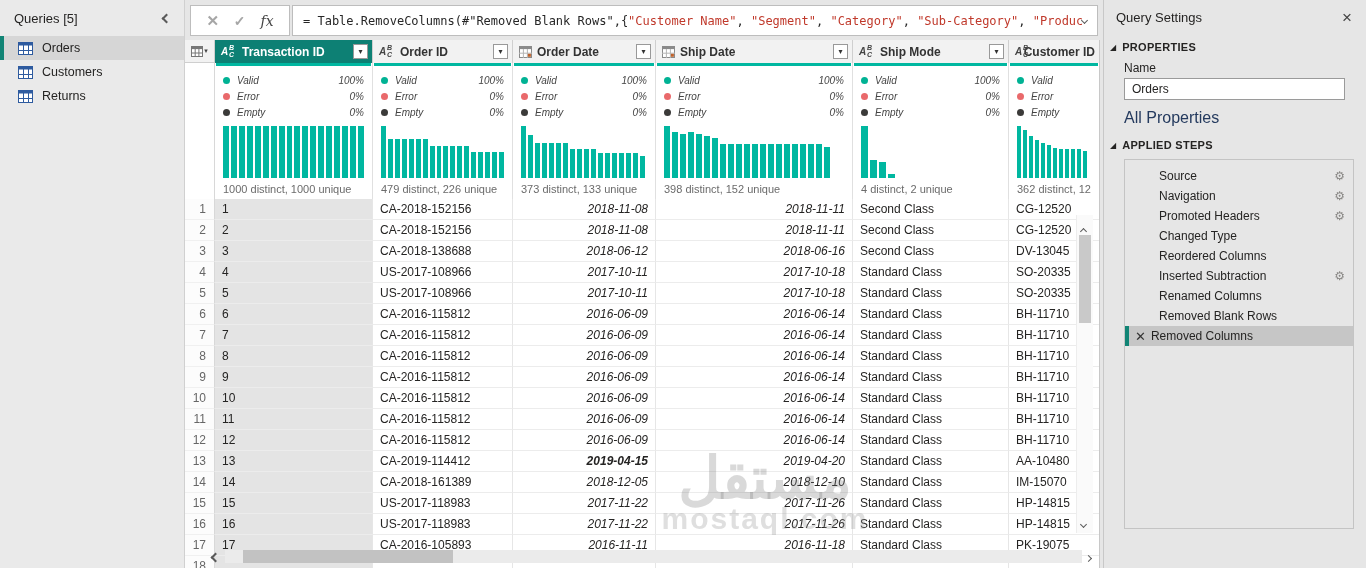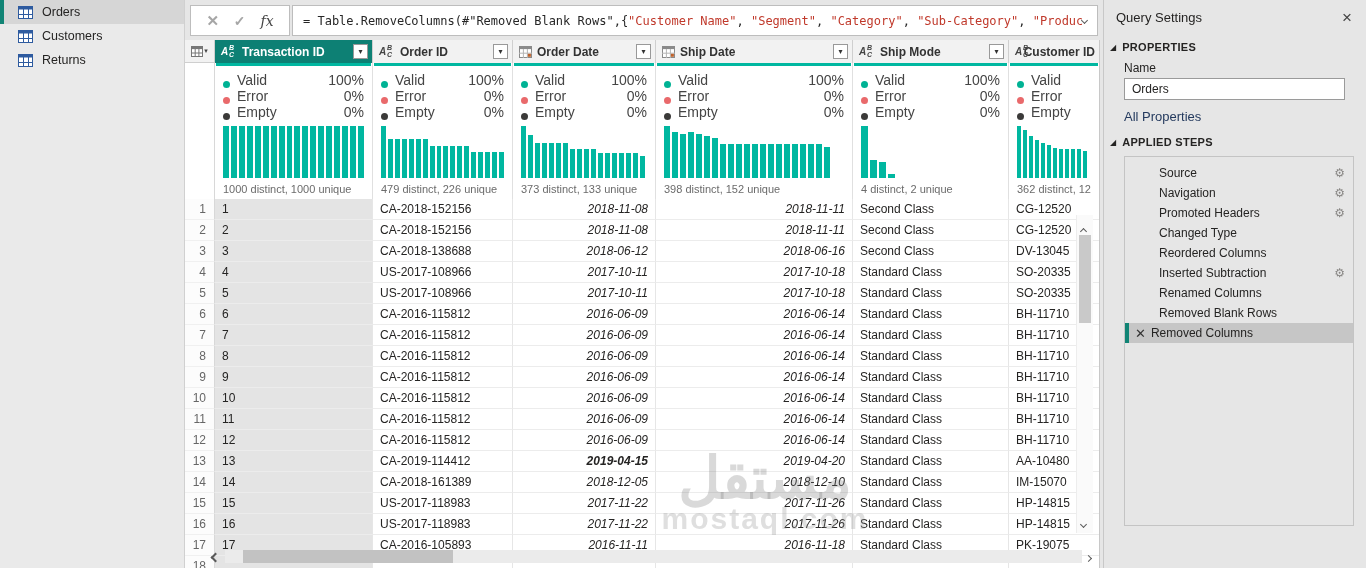--- a/index.html
+++ b/index.html
@@ -42,21 +42,21 @@
   .h-cell.sel .abc { color:#fff; }
   .abc .a { position:absolute; left:0; top:1px; font-size:10px; }
   .abc .b { position:absolute; left:8px; top:-1px; font-size:7px; }
   .abc .c { position:absolute; left:8px; top:6px; font-size:7px; }
 
   .g-stats { height:136px; }
   .c-rn-stats { width:30px; border-right:1px solid #d8d8d8; background:#fff; }
   .s-cell { border-right:1px solid #e0e0e0; padding:0 8px 0 8px; overflow:hidden; position:relative; }
   .qbar { position:absolute; left:1px; right:1px; top:0; height:3px; background:#00b7a0; }
   .s-lines { margin-top:9px; }
-  .s-line { display:flex; align-items:flex-end; height:16px; font-size:14px; color:#454545; }
+  .s-line { display:flex; align-items:center; height:16px; font-size:10px; color:#454545;font-style:italic; }
   .dot { width:7px; height:7px; border-radius:50%; margin-right:7px; }
   .dot.dv { background:#00b294; }
   .dot.de { background:#e9696b; }
   .dot.dm { background:#3b3a39; }
   .s-lab { flex:1; }
   .s-pct { text-align:right; }
   .s-hist { margin-top:6px; height:52px; display:flex; align-items:flex-end; gap:2px; overflow:hidden; }
   .s-hist i { display:block; background:#00b7a0; }
   .s-distinct { margin-top:5px; font-size:11px; color:#6b6b6b; white-space:nowrap; overflow:hidden; }
 
@@ -88,37 +88,41 @@
   
   #qset { position:absolute; left:1103px; top:0; width:263px; height:568px; background:#e6e6e6; border-left:1px solid #c8c8c8; }
   .qs-head { display:flex; align-items:center; justify-content:space-between; padding:10px 14px 6px 12px; }
   .qs-title { font-size:13px; color:#252423; }
   .qs-close { font-size:17px; color:#444; line-height:14px; }
   .sec-head { display:flex; align-items:center; gap:6px; padding:10px 12px 4px 6px; }
   .tri { font-size:8px; color:#252423; }
   .sec-lab { font-size:11px; font-weight:bold; letter-spacing:0.3px; color:#252423; }
   .name-lab { font-size:12px; padding:4px 0 3px 20px; }
   .name-input { display:block; margin:0 12px 0 20px; width:221px; height:22px; border:1px solid #9a9a9a; background:#fff; font-size:12px; padding:0 7px; font-family:"Liberation Sans", sans-serif; color:#252423; }
-  .all-props { font-size:13px; color:#243a5e; padding:9px 0 2px 20px; cursor:pointer; }
+  .all-props { font-size:16px; color:#243a5e; padding:9px 0 2px 20px; cursor:pointer; }
   .steps-box { margin:4px 12px 0 20px; border:1px solid #c4c4c4; min-height:370px; background:#e6e6e6; padding:6px 0; }
   .step { display:flex; align-items:center; height:20px; padding:0 8px 0 30px; font-size:12px; color:#252423; border-left:4px solid transparent; }
   .step .st-lab { flex:1; white-space:nowrap; overflow:hidden; }
   .step .gear { color:#8a8886; font-size:12px; }
   .step.sel { background:#c6c6c6; border-left:4px solid #118475; padding-left:6px; }
   .step .del { font-size:13px; color:#333; margin-right:5px; }
 
   
   #wmark { position:absolute; left:600px; top:448px; width:330px; text-align:center; z-index:5; pointer-events:none; }
   #wm-ar { font-size:58px; font-weight:bold; color:rgba(120,120,120,0.28); line-height:60px; }
   #wm-en { font-size:30px; font-weight:bold; color:rgba(150,150,150,0.30); letter-spacing:2px; margin-top:-6px; }
 </style>
 </head>
 <body>
 
 <div id="sidebar">
+  <div class="sb-head">
+    <span class="sb-title">Queries [5]</span>
+    <span class="chev left"></span>
+  </div>
   <div id="query-list">
       <div class="q-item sel">
         <span class="tbl-ico">
           <svg width="15" height="13" viewBox="0 0 15 13">
             <rect x="0.5" y="0.5" width="14" height="12" fill="#fff" stroke="#2e5b9f"></rect>
             <rect x="0.5" y="0.5" width="14" height="3" fill="#2e5b9f"></rect>
             <line x1="5.5" y1="3" x2="5.5" y2="13" stroke="#2e5b9f"></line>
             <line x1="10.5" y1="3" x2="10.5" y2="13" stroke="#2e5b9f"></line>
             <line x1="0" y1="8.5" x2="15" y2="8.5" stroke="#2e5b9f"></line>
           </svg>

